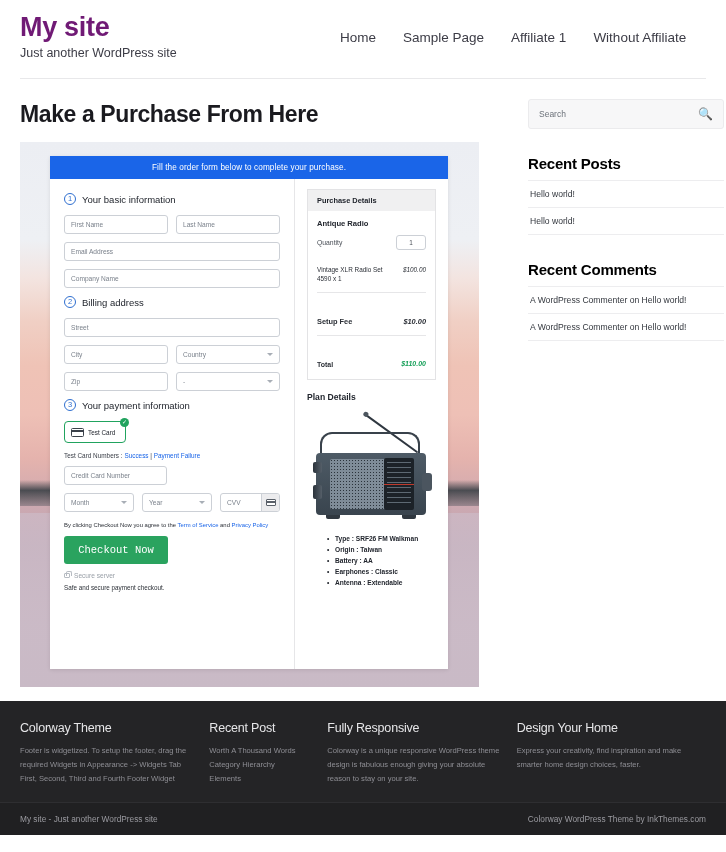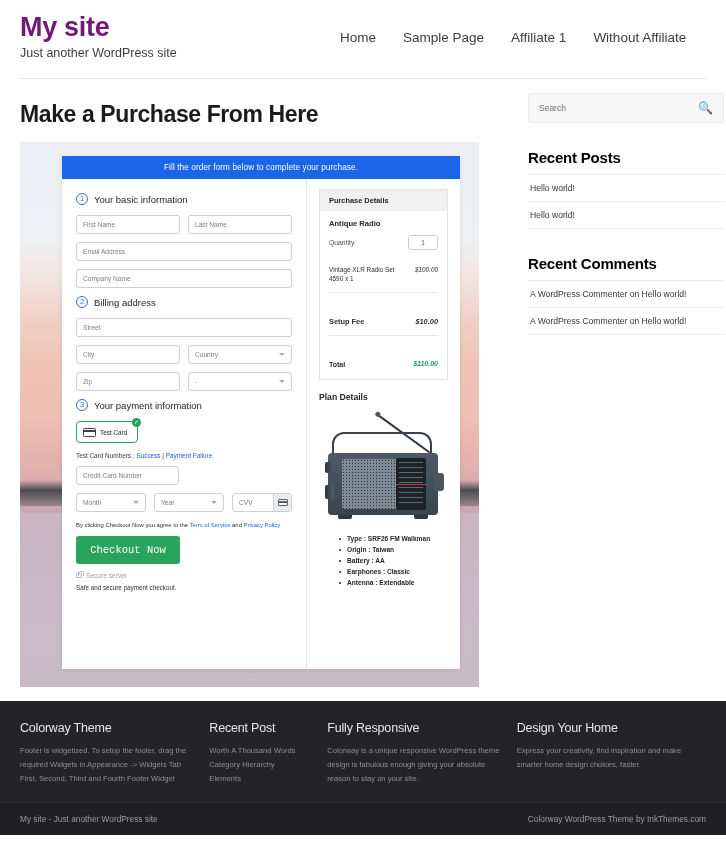--- a/index.html
+++ b/index.html
@@ -98,21 +98,21 @@
   }
   .form-backdrop::after {
     content: "";
     position: absolute;
     left: 0; right: 0; top: 68%; bottom: 0;
     background: linear-gradient(to bottom, rgba(205,186,198,0.75), rgba(201,186,198,0.95));
   }
 
   .order-card {
     position: absolute;
-    left: 42px; top: 14px;
+    left: 30px; top: 14px;
     width: 398px;
     height: 513px;
     background: #ffffff;
     z-index: 4;
     display: flex;
     flex-direction: column;
     box-shadow: 0 1px 4px rgba(0,0,0,0.10);
   }
   .order-banner {
     background: #1a65e8;
@@ -429,21 +429,21 @@
 
   
   .search-box {
     background: #f7f7f8;
     border: 1px solid #ebebed;
     border-radius: 3px;
     height: 30px;
     display: flex; align-items: center;
     justify-content: space-between;
     padding: 0 10px;
-    margin-top: 14px;
+    margin-top: 20px;
     cursor: text;
   }
   .search-input-text { font-size: 8.5px; color: #6c727a; }
   .search-ico { font-size: 12px; line-height: 1; }
 
   .widget-title {
     font-size: 15px;
     font-weight: bold;
     color: #000000;
     letter-spacing: -0.2px;

